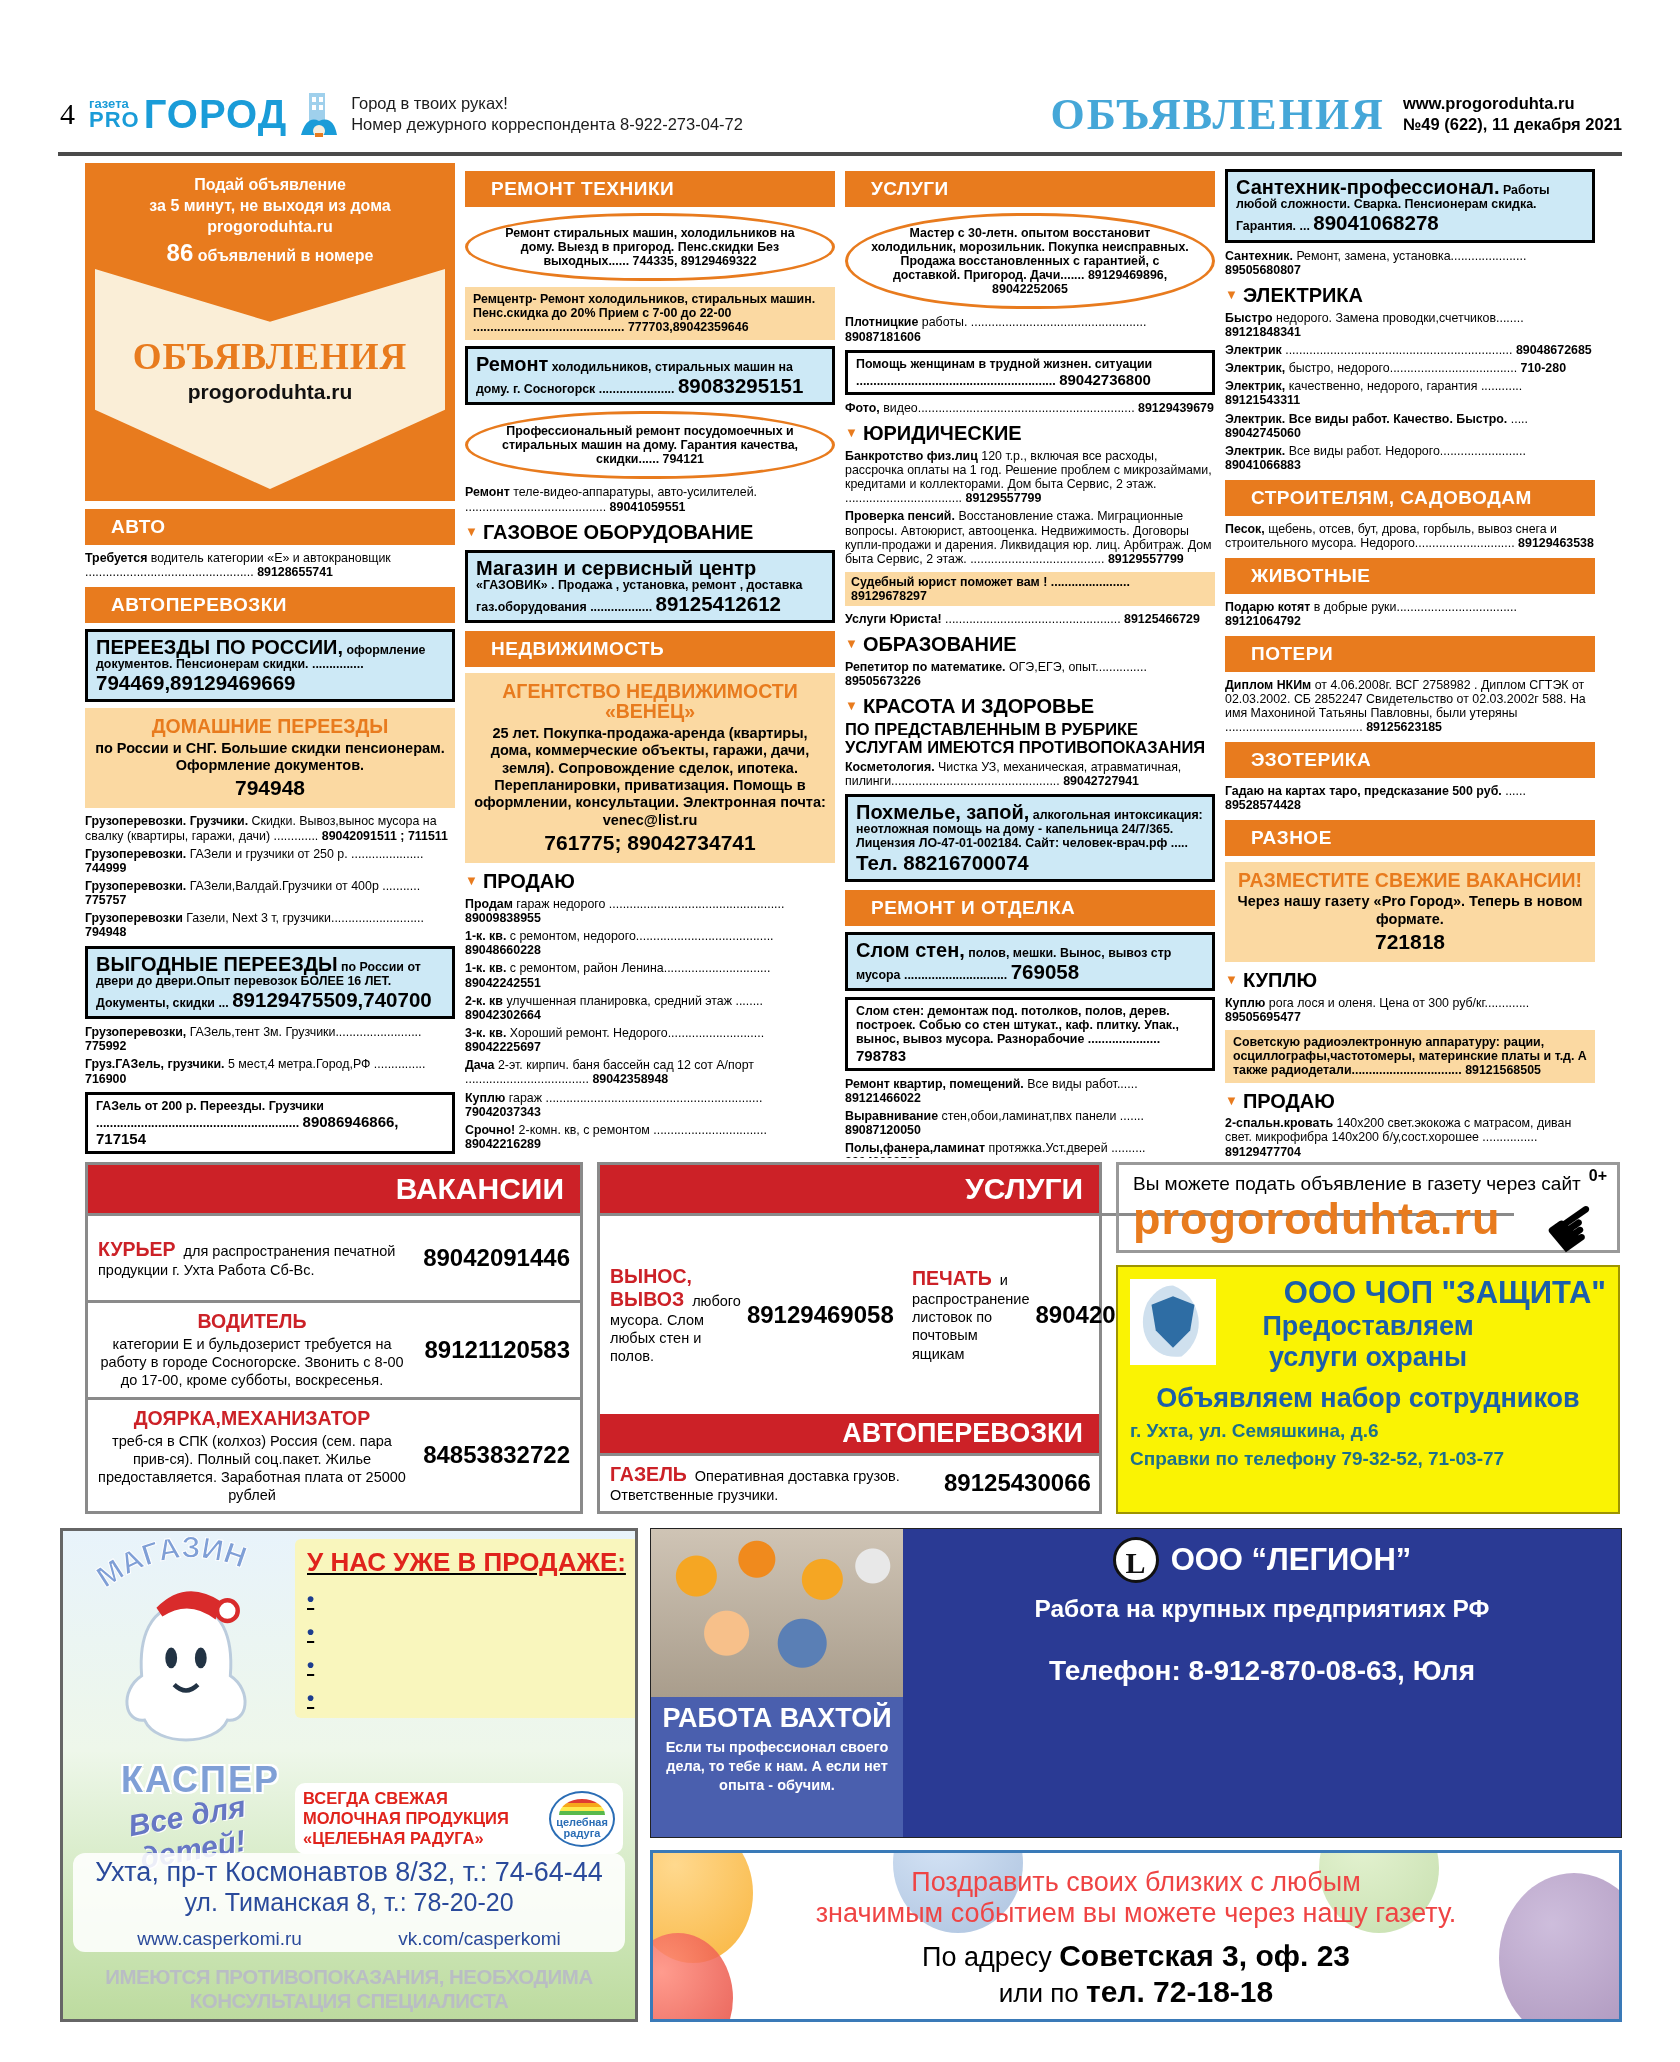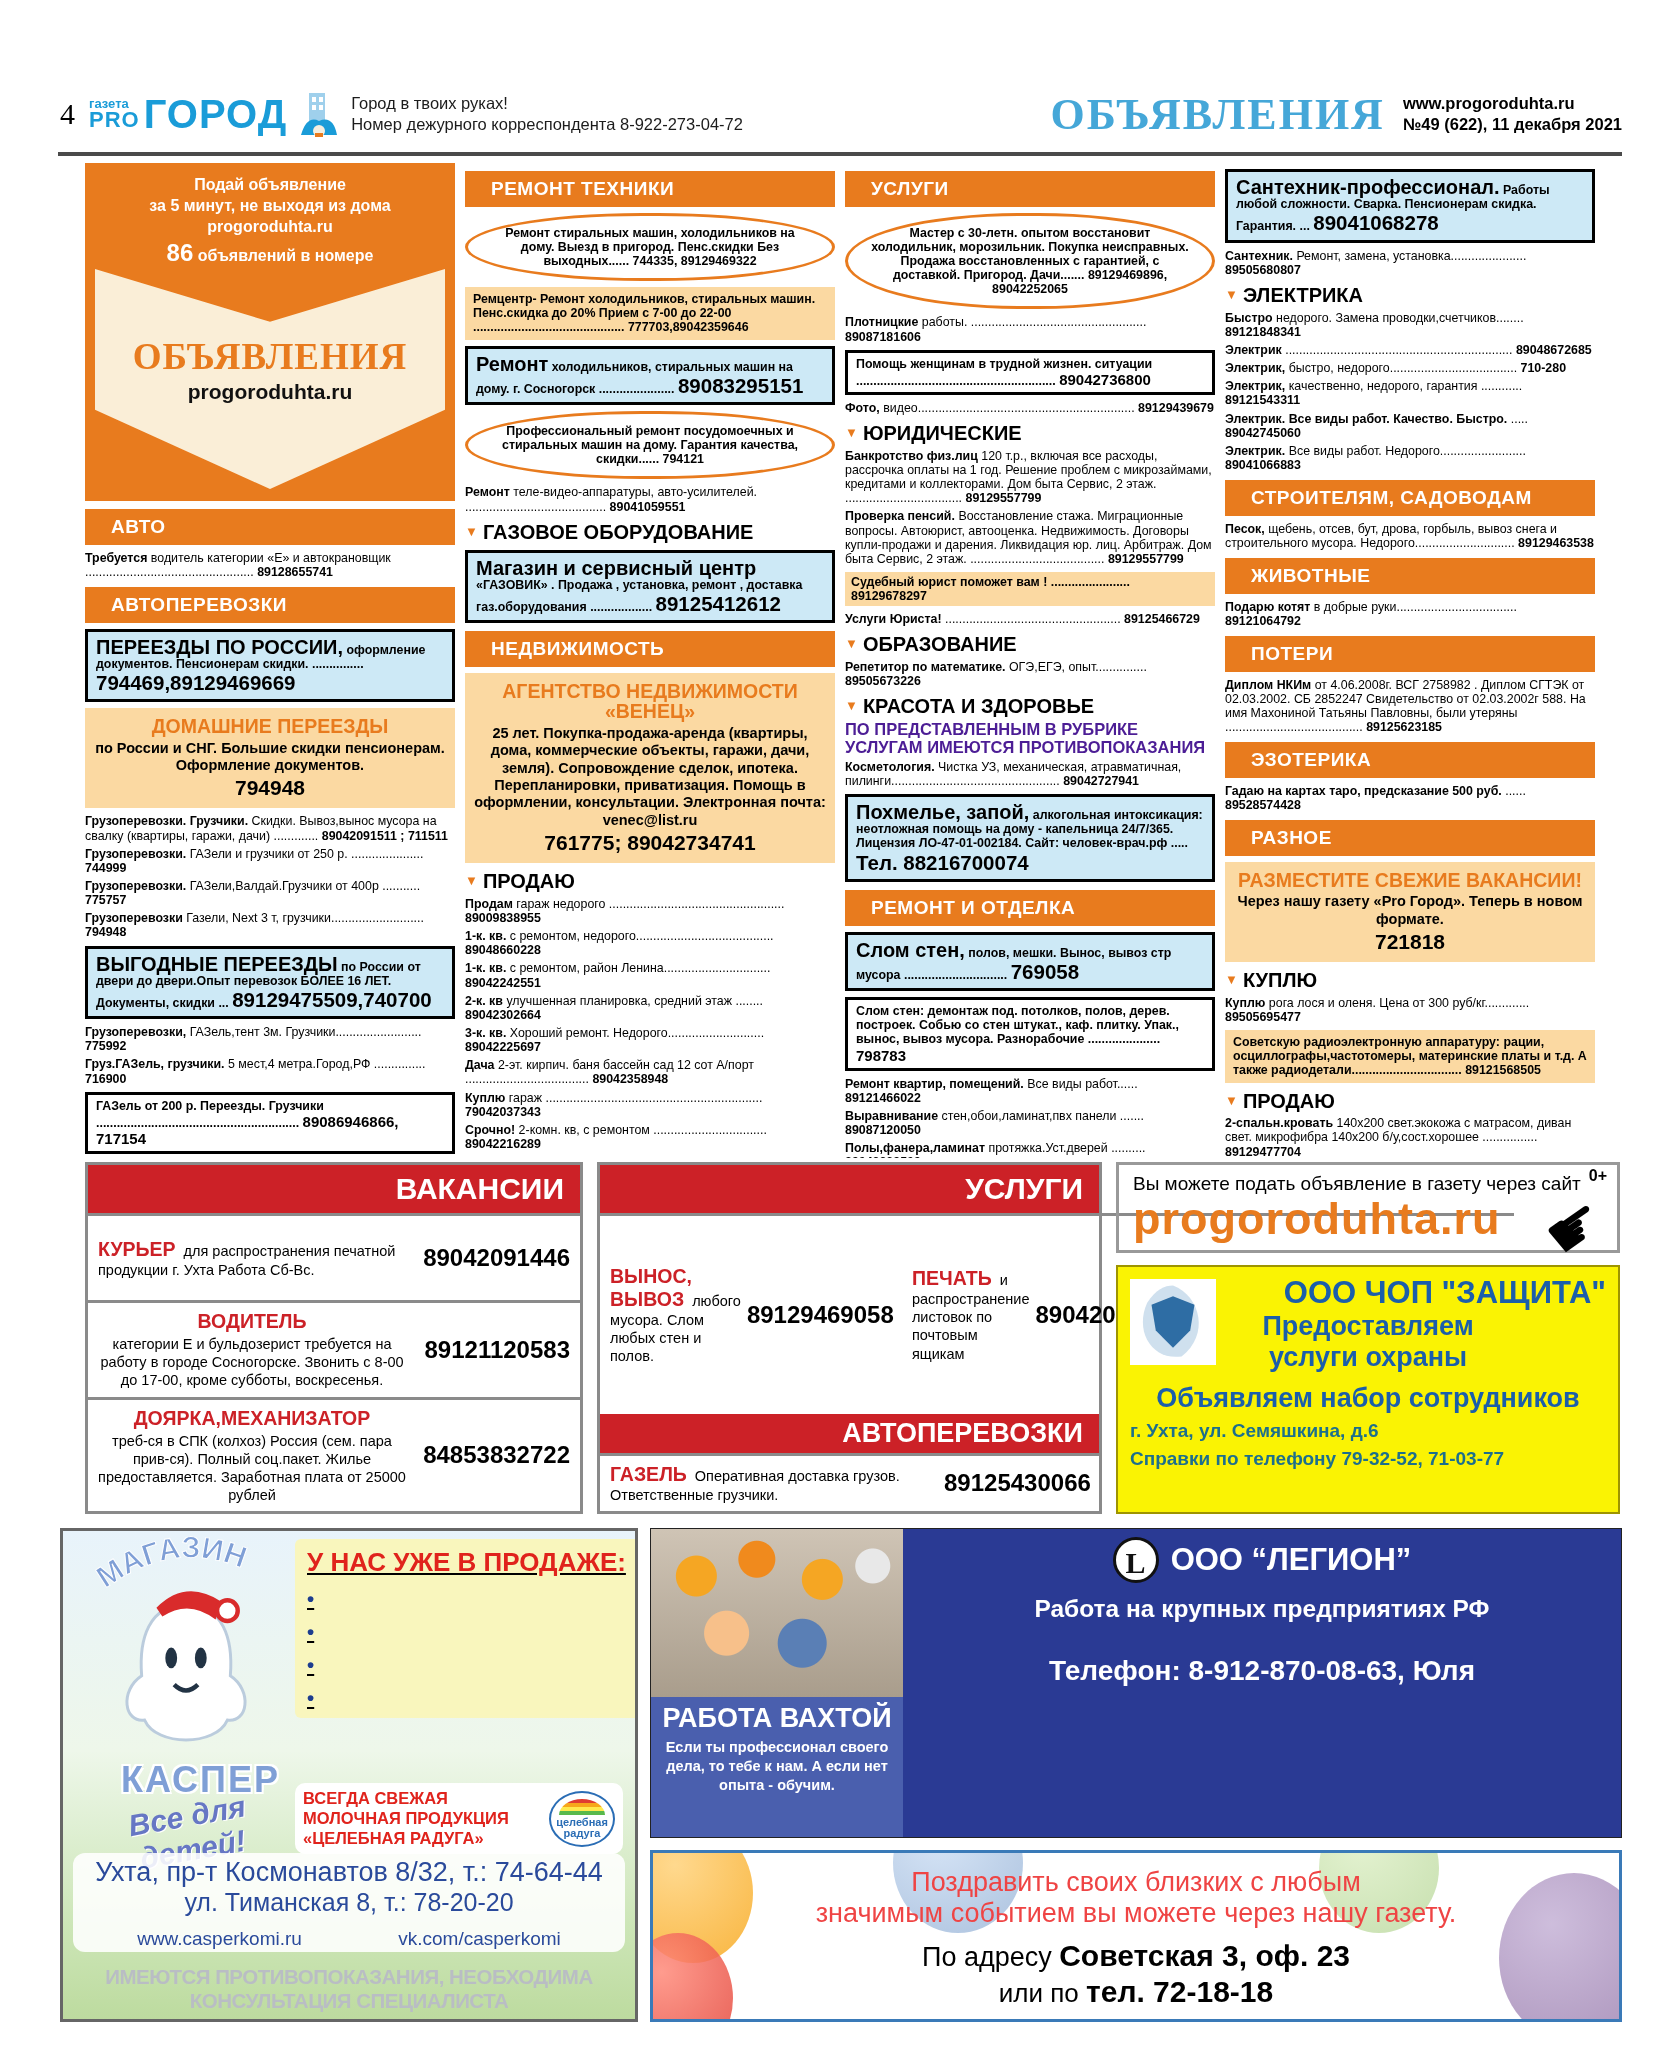--- a/index.html
+++ b/index.html
@@ -22,21 +22,21 @@
   #main{position:absolute;top:163px;left:85px;right:85px;height:995px;display:flex;gap:10px;}
   .col{flex:1;overflow:hidden;}
   .blk{margin:4px 0;font-size:12.4px;line-height:1.14;}
   .blk .lead{font-weight:bold;}
   .blk .phone{font-weight:bold;}
   .blk.header{background:#e87b1e;color:#fff;font-weight:800;font-size:19px;letter-spacing:.5px;
               padding:7px 8px 7px 26px;margin:8px 0 6px;}
   .blk.sub{font-size:20px;font-weight:800;margin:7px 0 3px;}
   .tri{display:none;}
   .blk.sub .tri{display:inline;color:#e87b1e;font-size:13px;margin-right:5px;vertical-align:3px;}
-  .blk.note{color:#4c1d95;font-size:16.5px;line-height:1.05;font-weight:bold;margin:2px 0;}
+  .blk.note{color:#000000;font-size:16.5px;line-height:1.05;font-weight:bold;margin:2px 0;}
   .blk.oval{border:3px solid #e87b1e;border-radius:48%/50%;padding:10px 20px;text-align:center;font-weight:bold;margin:6px 0;}
   .blk.boxblue{background:#cde9f6;border:3px solid #000;padding:5px 8px;margin:6px 0;}
   .blk.boxblue .lead{font-size:20px;line-height:1;}
   .blk.boxblue .phone{font-size:20.5px;}
   .blk.boxblue .body{font-weight:bold;}
   .blk.boxwhite{border:3px solid #000;padding:4px 8px;font-weight:bold;margin:6px 0;}
   .blk.boxwhite .phone{font-size:15px;}
   .blk.boxpeach{background:#fbd9a2;padding:5px 8px;font-weight:bold;margin:6px 0;}
   .blk.boxcenter{background:#fbd9a2;padding:8px 6px;text-align:center;font-weight:bold;margin:6px 0;}
   .blk.boxcenter .lead{display:block;color:#e87b1e;font-size:19.5px;line-height:1.05;margin-bottom:3px;}

